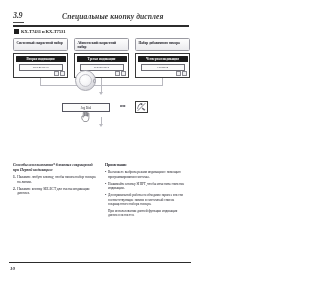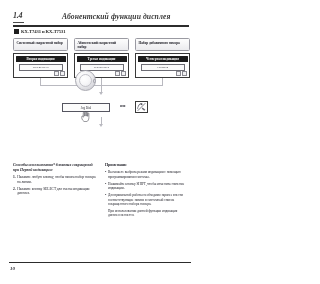--- a/index.html
+++ b/index.html
@@ -119,23 +119,23 @@
   .ftr-rule{position:absolute;left:9px;top:262px;width:182px;height:1.4px;background:#2c2c2c;}
   .ftr-num{position:absolute;left:10px;top:266px;font-size:5px;font-weight:bold;
            font-style:italic;color:#33333b;}
 </style>
 </head>
 <body>
 
 <div class="page">
 
   <div class="hdr">
-    <div class="hdr-num">1.4</div>
+    <div class="hdr-num">3.9</div>
     <div class="hdr-num-u"></div>
-    <div class="hdr-title">Абонентский функции дисплея</div>
+    <div class="hdr-title">Специальные кнопку дисплея</div>
   </div>
   <div class="hdr-rule"></div>
 
   <div class="model">
     <span class="model-sq"></span>
     <span class="model-txt">KX-T7431 и KX-T7531</span>
   </div>
 
   <div class="diagram">
 

